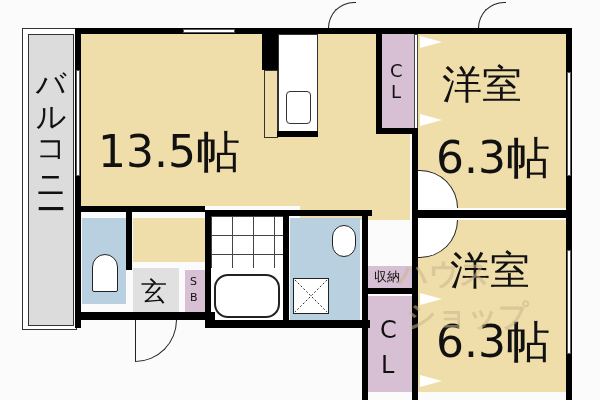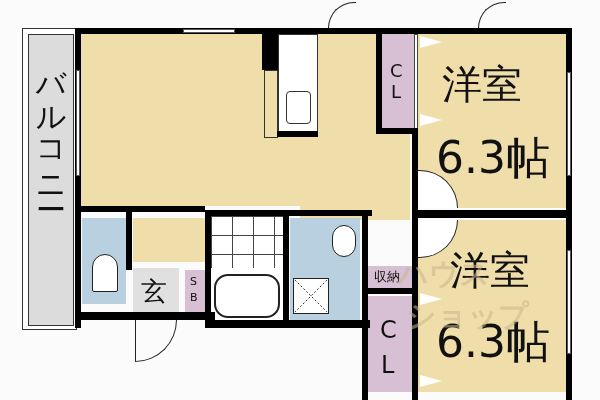--- a/index.html
+++ b/index.html
@@ -27,20 +27,21 @@
 
   <div class="abs room-ldk" style="left:80px;top:34px;width:300px;height:172px;"></div>
   <div class="abs room-ldk" style="left:300px;top:130px;width:110px;height:90px;"></div>
 
   <div class="abs" style="left:278px;top:34px;width:40px;height:103px;background:#fff;border:1px solid #333;"></div>
   <div class="wall" style="left:262px;top:34px;width:16px;height:36px;"></div>
   <div class="abs" style="left:264px;top:70px;width:14px;height:68px;background:#f0deaa;border:1px solid #333;"></div>
   <div class="abs" style="left:286px;top:91px;width:25px;height:33px;border:1px solid #333;border-radius:4px;background:#fff;"></div>
   <div class="wall" style="left:277px;top:131px;width:41px;height:6px;"></div>
 
+  <div class="label" style="left:98px;top:130px;font-size:44px;">13.5帖</div>
 
   <div class="abs cl" style="left:382px;top:34px;width:32px;height:96px;"></div>
   <div class="label" style="left:390px;top:62px;font-size:18px;">C</div>
   <div class="label" style="left:391px;top:83px;font-size:18px;">L</div>
   <div class="abs" style="left:414px;top:34px;width:4px;height:96px;background:#fff;border:1px solid #444;"></div>
 
   <div class="abs room-yo" style="left:418px;top:34px;width:148px;height:174px;"></div>
   <div class="label" style="left:442px;top:64px;font-size:40px;">洋室</div>
   <div class="label" style="left:436px;top:136px;font-size:44px;">6.3帖</div>
   <div class="abs" style="left:420px;top:36px;width:0;height:0;border-top:6px solid transparent;border-bottom:6px solid transparent;border-left:22px solid #fff;"></div>

